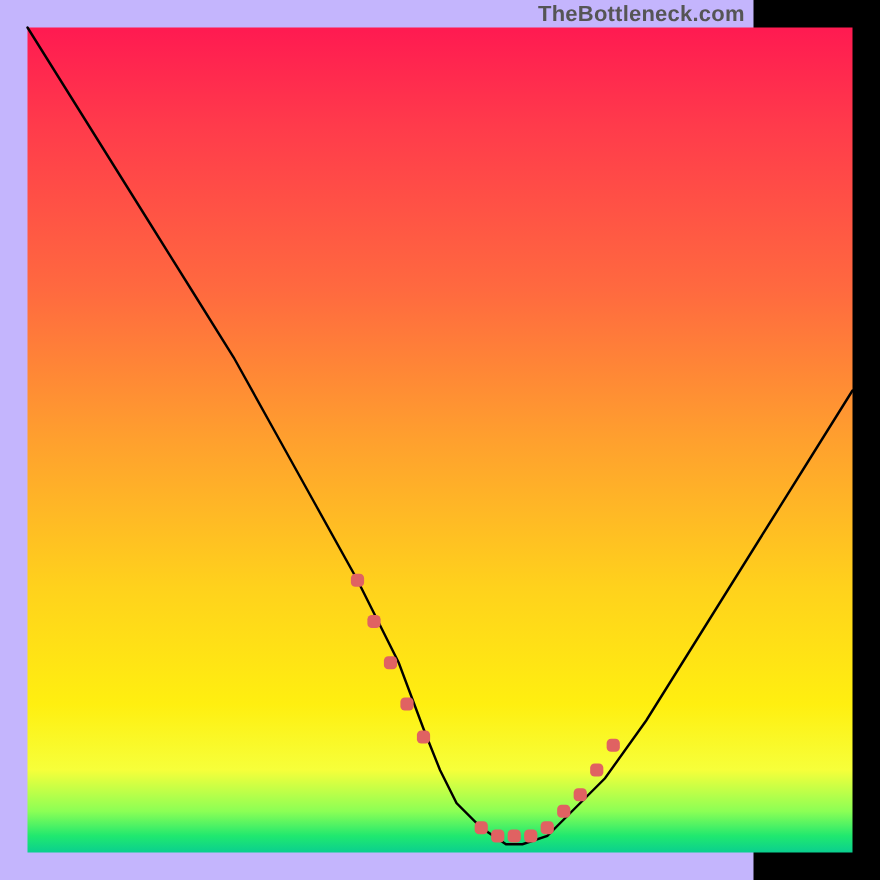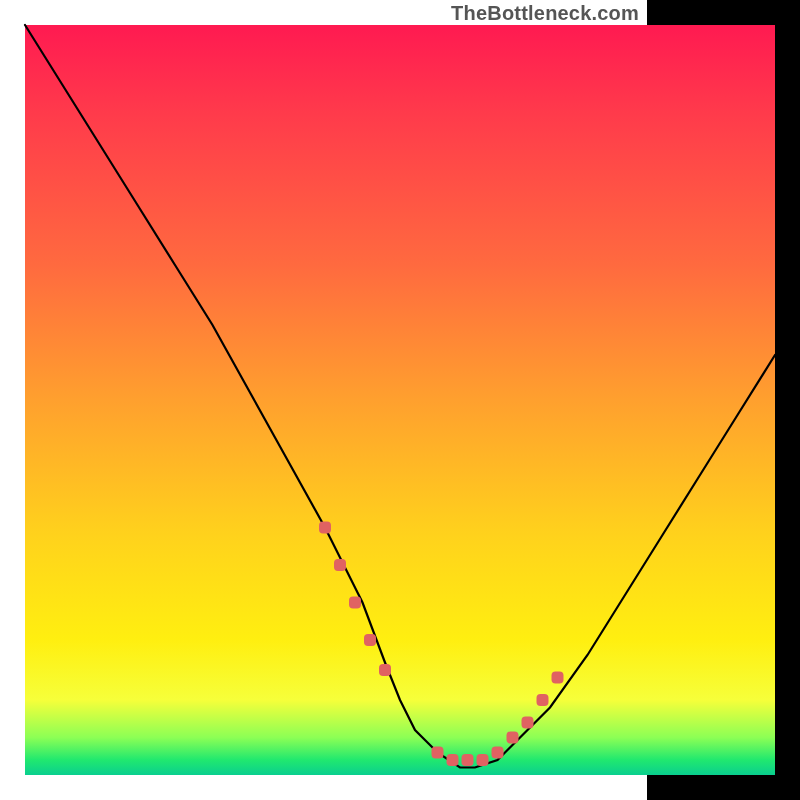--- a/index.html
+++ b/index.html
@@ -10,21 +10,22 @@
     background: #000;
     overflow: hidden;
     font-family: Arial, Helvetica, sans-serif;
   }
   .frame {
     position: absolute;
     left: 0;
     top: 0;
     width: 647px;
     height: 800px;
-    background: #ffffff;
+    background: #c4b5fd;
+    padding-left: 38px;
   }
   .plot-area {
     position: absolute;
     left: 25px;
     top: 25px;
     width: 750px;
     height: 750px;
     
     background: linear-gradient(
       to bottom,

